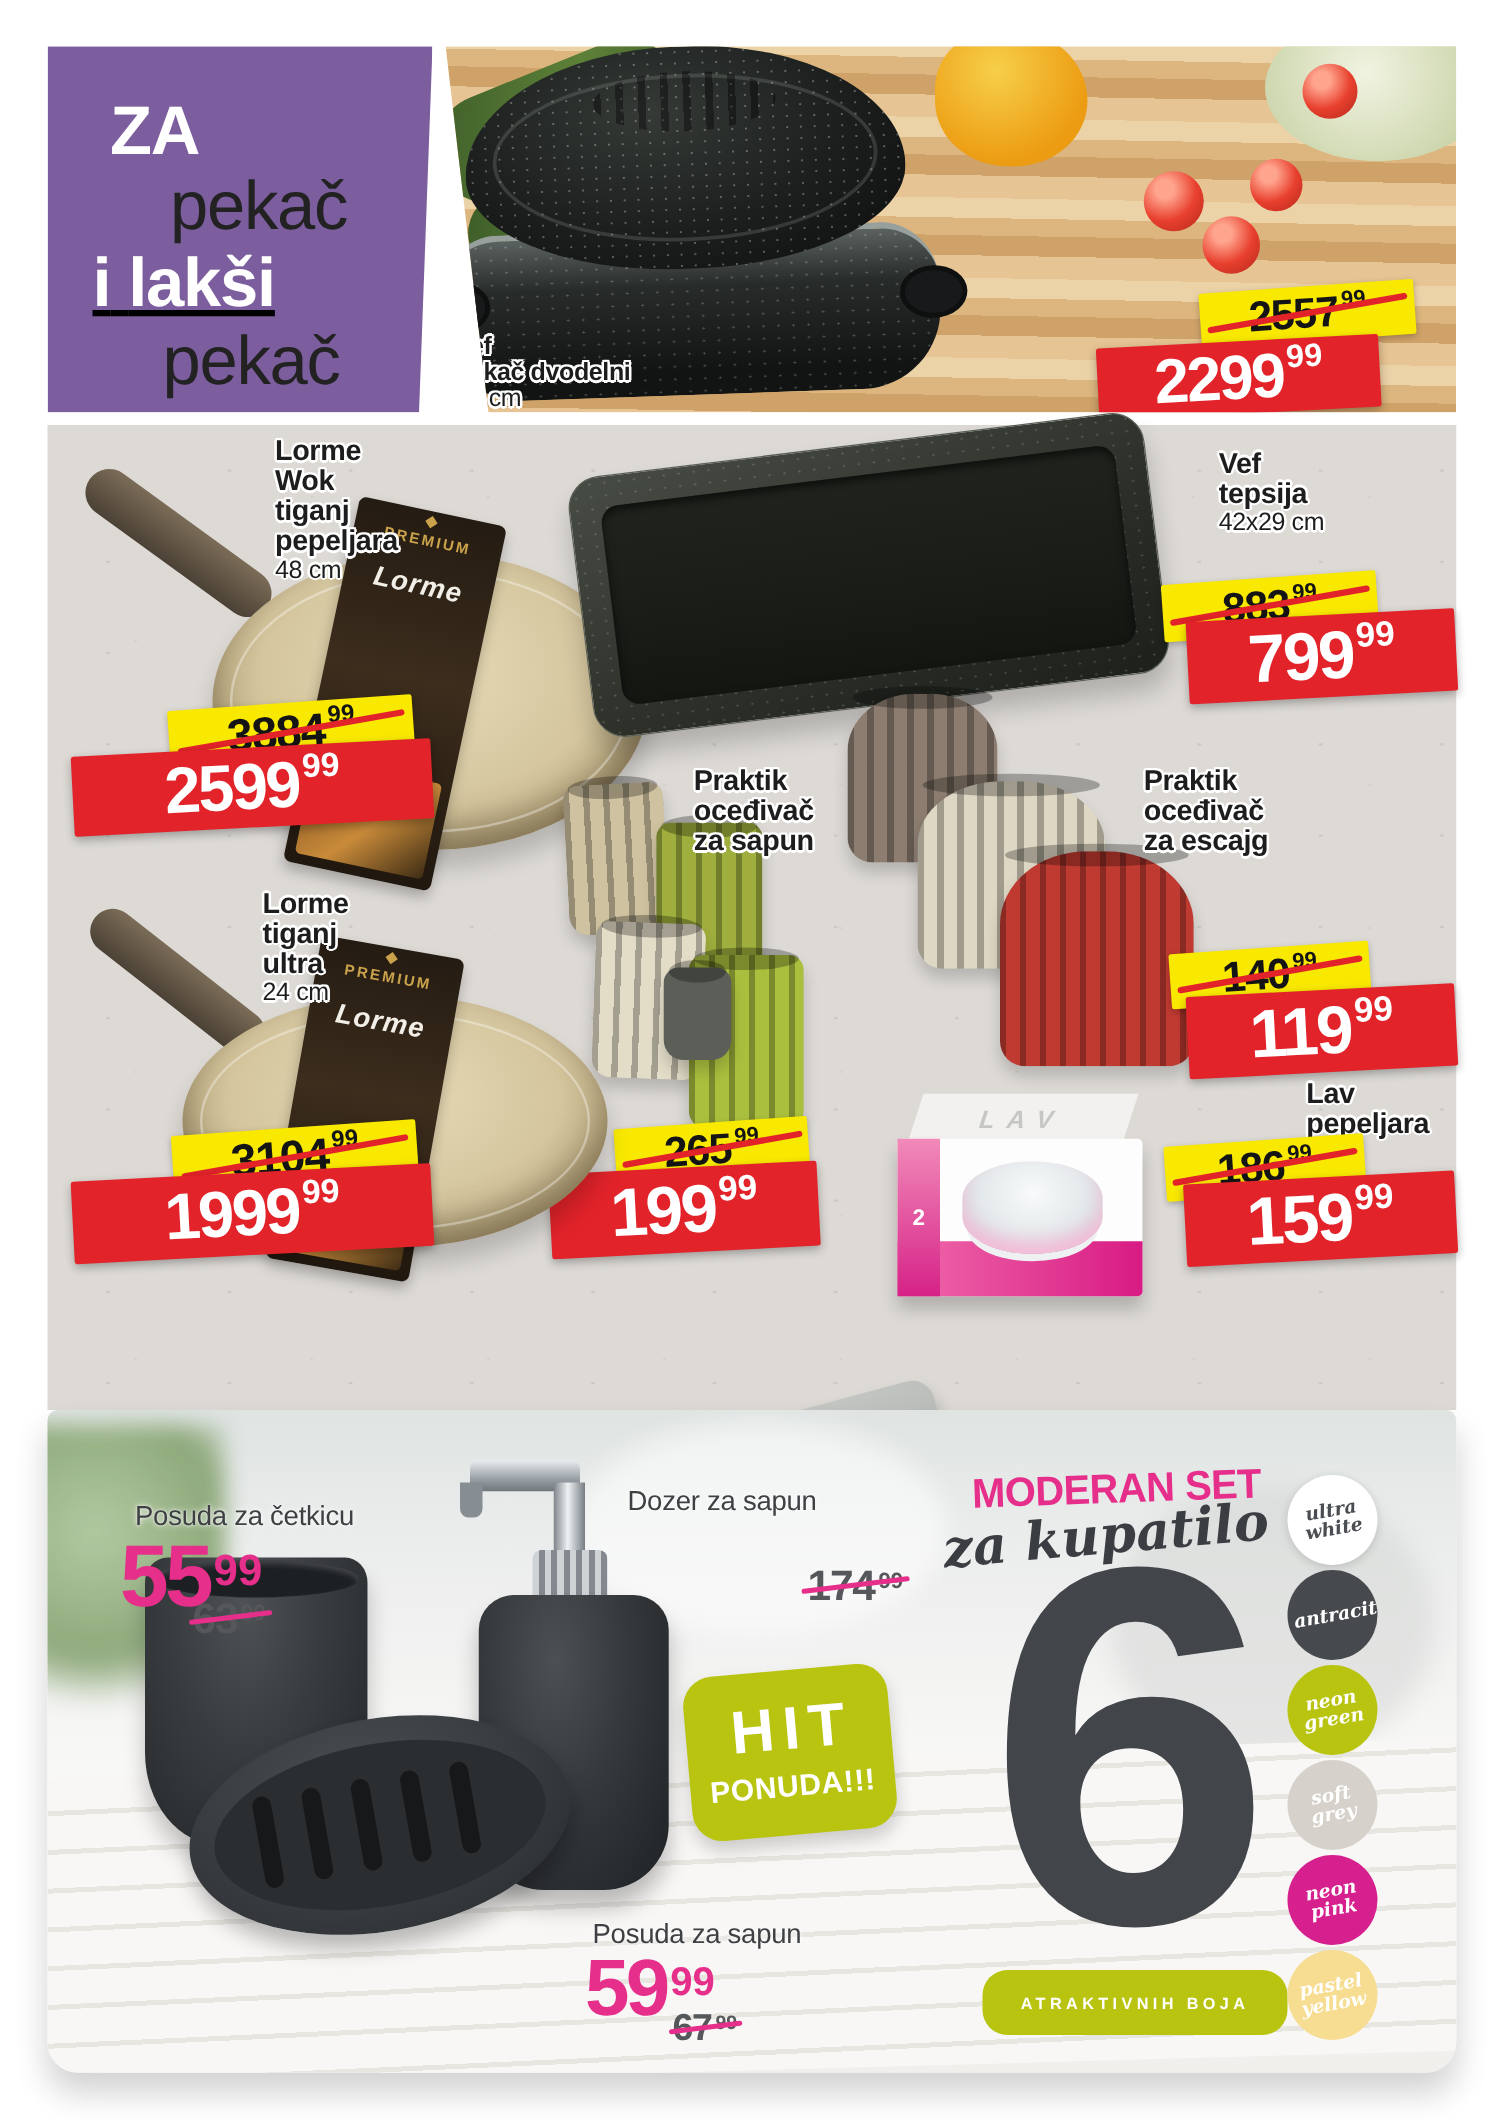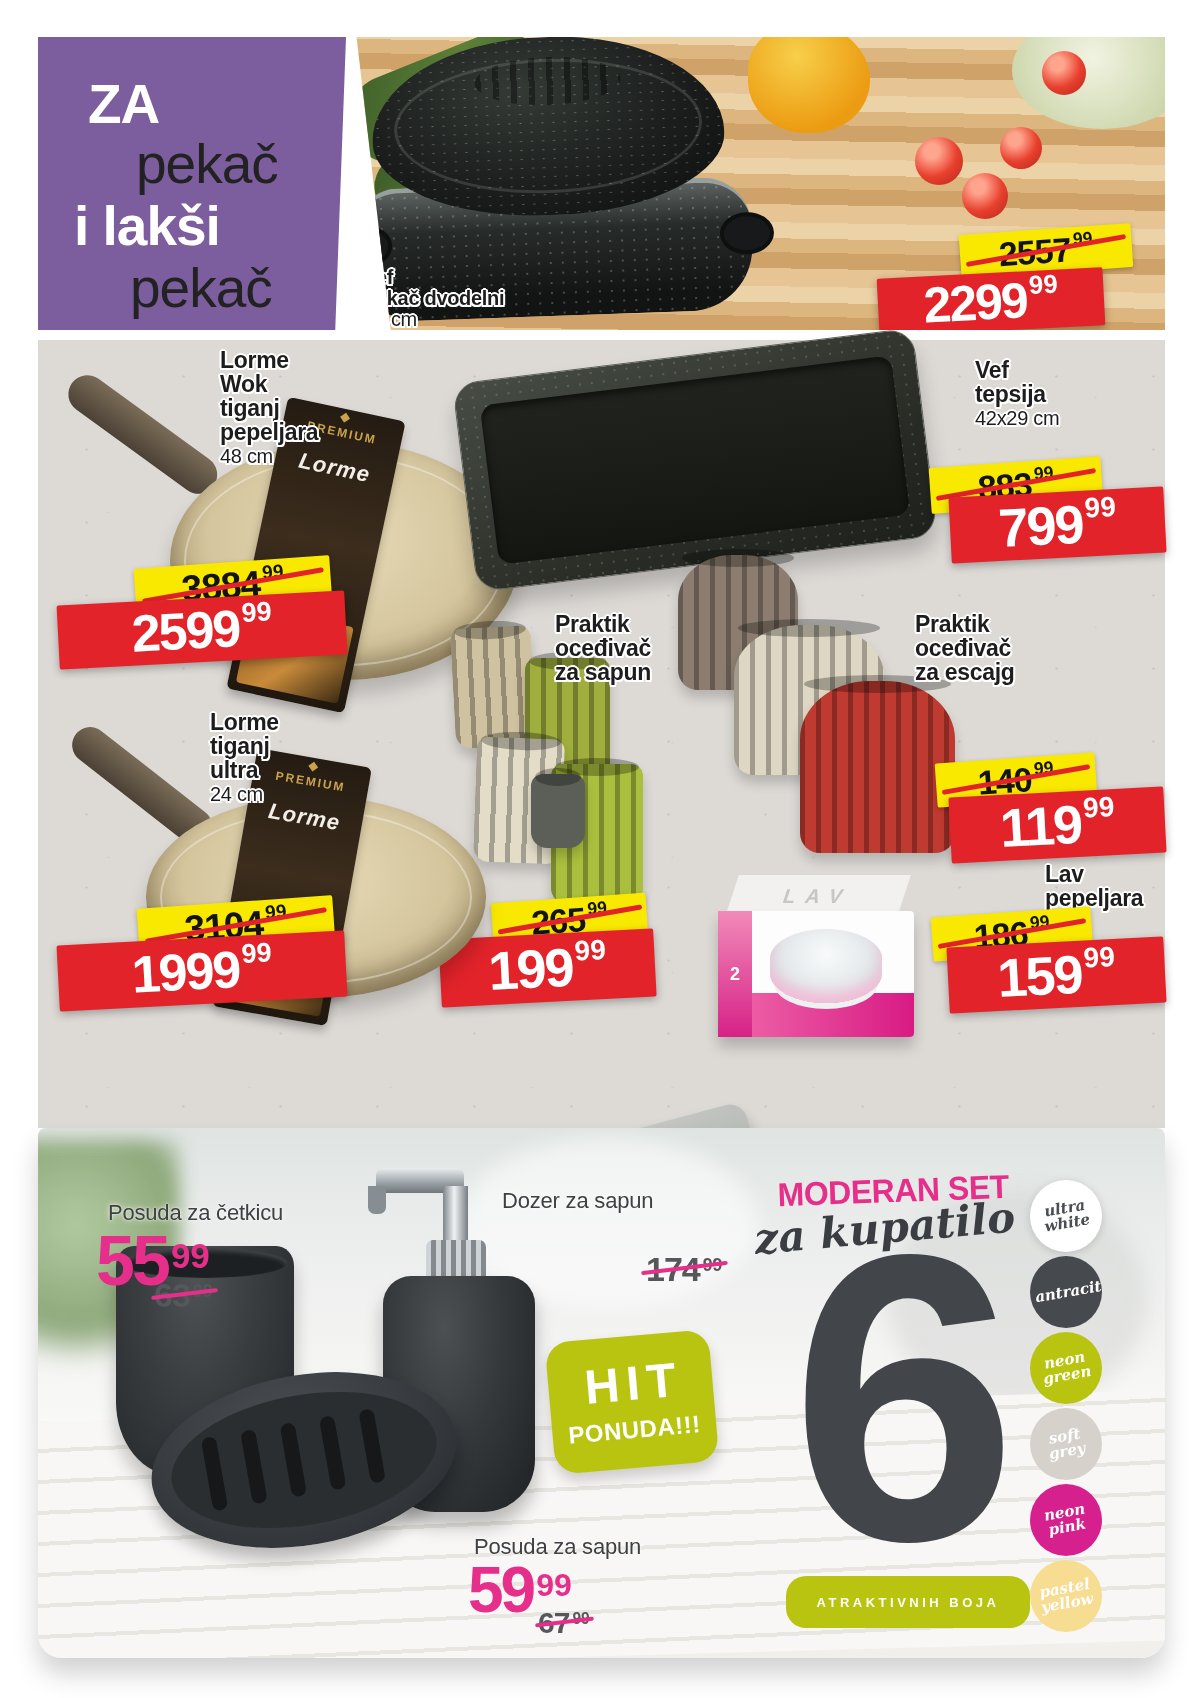--- a/index.html
+++ b/index.html
@@ -142,21 +142,21 @@
   .sw span{transform:rotate(-10deg);display:block;width:62px;}
 </style>
 </head>
 <body>
 
 <div id="canvas">
 
   <div class="abs purple">
     <div class="tagline-line tl-white" style="left:50px;top:40px;">ZA</div>
     <div class="tagline-line tl-black" style="left:98px;top:100px;">pekač</div>
-    <div class="tagline-line" style="left:36px;top:162px;"><span class="tl-white">i</span> <span class="tl-white">lakši</span></div>
+    <div class="tagline-line" style="left:36px;top:162px;text-decoration:underline;"><span class="tl-white">i</span> <span class="tl-white">lakši</span></div>
     <div class="tagline-line tl-black" style="left:92px;top:224px;">pekač</div>
   </div>
 
   <div class="abs photo">
     <div class="veg cuke" style="left:-6px;top:16px;width:205px;height:88px;transform:rotate(-22deg);"></div>
     <div class="veg cuke" style="left:22px;top:96px;width:235px;height:66px;transform:rotate(-14deg);"></div>
     <div class="veg" style="left:398px;top:-14px;width:122px;height:110px;border-radius:45% 55% 50% 50%;background:radial-gradient(circle at 40% 30%,#f7cf4a,#ec9c12 70%);"></div>
     <div class="veg" style="left:662px;top:-26px;width:180px;height:118px;border-radius:50%;background:radial-gradient(circle at 45% 40%,#f1f3e1,#cad4a9 75%);"></div>
     <div class="veg tom" style="left:565px;top:100px;width:48px;height:48px;"></div>
     <div class="veg tom" style="left:612px;top:136px;width:46px;height:46px;"></div>

